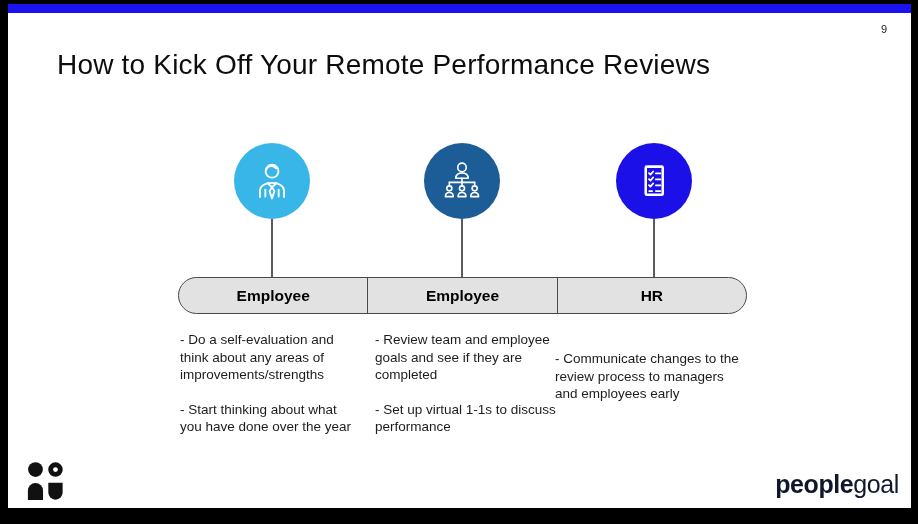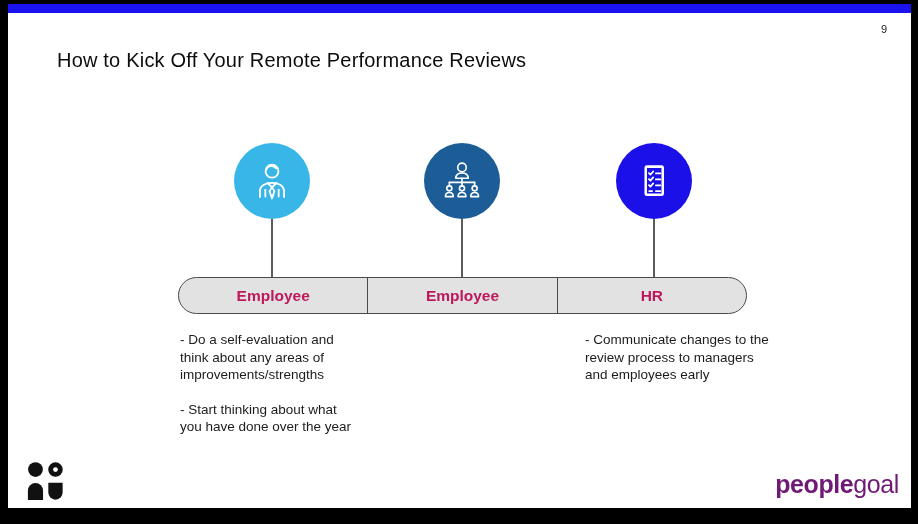--- a/index.html
+++ b/index.html
@@ -5,45 +5,45 @@
   * { margin:0; padding:0; box-sizing:border-box; }
   html,body { width:918px; height:524px; }
   body { background:#000; position:relative; font-family:"Liberation Sans", sans-serif; overflow:hidden; }
 
   .slide { position:absolute; left:8px; top:4px; width:903px; height:504px; background:#ffffff; }
 
   .top-bar { position:absolute; left:0; top:0; width:100%; height:9px; }
 
   .page-number { position:absolute; top:19px; right:24px; font-size:11px; color:#222; }
 
-  .slide-title { position:absolute; left:49px; top:45px; font-size:20px; font-weight:400; color:#0d0d0d; letter-spacing:0.2px; white-space:nowrap; }
+  .slide-title { position:absolute; left:49px; top:45px; font-size:28px; font-weight:400; color:#0d0d0d; letter-spacing:0.2px; white-space:nowrap; }
 
   .circle { position:absolute; top:139px; width:76px; height:76px; border-radius:50%; display:flex; align-items:center; justify-content:center; overflow:hidden; }
   .circle.c1 { left:226px; }
   .circle.c2 { left:416px; }
   .circle.c3 { left:608px; }
 
   .connector { position:absolute; top:215px; width:1.5px; height:58px; background:#5c5c5c; }
   .connector.k1 { left:263px; }
   .connector.k2 { left:453px; }
   .connector.k3 { left:645px; }
 
   .pill { position:absolute; left:170px; top:273px; width:569px; height:37px; background:#e2e2e2; border:1.5px solid #4a4a4a; border-radius:19px; display:flex; }
-  .pill .segment { flex:1; display:flex; align-items:center; justify-content:center; font-size:15.5px; font-weight:700; color:#be185d; }
+  .pill .segment { flex:1; display:flex; align-items:center; justify-content:center; font-size:15.5px; font-weight:700; color:#000000; }
   .pill .segment.mid { border-left:1.5px solid #4a4a4a; border-right:1.5px solid #4a4a4a; }
 
   .col-text { position:absolute; top:327px; font-size:13.5px; line-height:17.5px; color:#1c1c1c; }
   .col-text p { margin:0 0 17px 0; }
   .col-text.t1 { left:172px; width:178px; }
   .col-text.t2 { left:367px; width:182px; }
-  .col-text.t3 { left:577px; width:188px; }
+  .col-text.t3 { left:547px; width:188px;margin-top:19px; }
 
   .footer-mark { position:absolute; left:18px; top:458px; width:40px; height:40px; }
 
-  .wordmark { position:absolute; right:12px; top:466px; font-size:25px; color:#701a75; letter-spacing:-0.4px; white-space:nowrap; }
+  .wordmark { position:absolute; right:12px; top:466px; font-size:25px; color:#0f172a; letter-spacing:-0.4px; white-space:nowrap; }
   .wordmark .bold { font-weight:700; }
   .wordmark .light { font-weight:400; }
 
   svg { display:block; }
 </style>
 </head>
 <body>
 
 <div class="slide">
 
@@ -110,20 +110,24 @@
   <div class="pill">
     <div class="segment">Employee</div>
     <div class="segment mid">Employee</div>
     <div class="segment">HR</div>
   </div>
 
   <div class="col-text t1">
     <p>- Do a self-evaluation and think about any areas of improvements/strengths</p>
     <p>- Start thinking about what you have done over the year</p>
   </div>
+  <div class="col-text t2">
+    <p>- Review team and employee goals and see if they are completed</p>
+    <p>- Set up virtual 1-1s to discuss performance</p>
+  </div>
   <div class="col-text t3">
     <p>- Communicate changes to the review process to managers and employees early</p>
   </div>
 
   <div class="footer-mark">
     <svg width="40" height="40" viewBox="0 0 36 38" fill="#111111" stroke="none">
       <circle cx="8" cy="7.2" r="7"></circle>
       <path d="M0.8 36 V27.2 a7.2 7.2 0 0 1 14.4 0 V36 z"></path>
       <circle cx="27" cy="7.2" r="4.6" fill="none" stroke="#111111" stroke-width="4.6"></circle>
       <path d="M20.2 19.6 h13.6 v9.4 a6.8 6.8 0 0 1 -13.6 0 z"></path>

